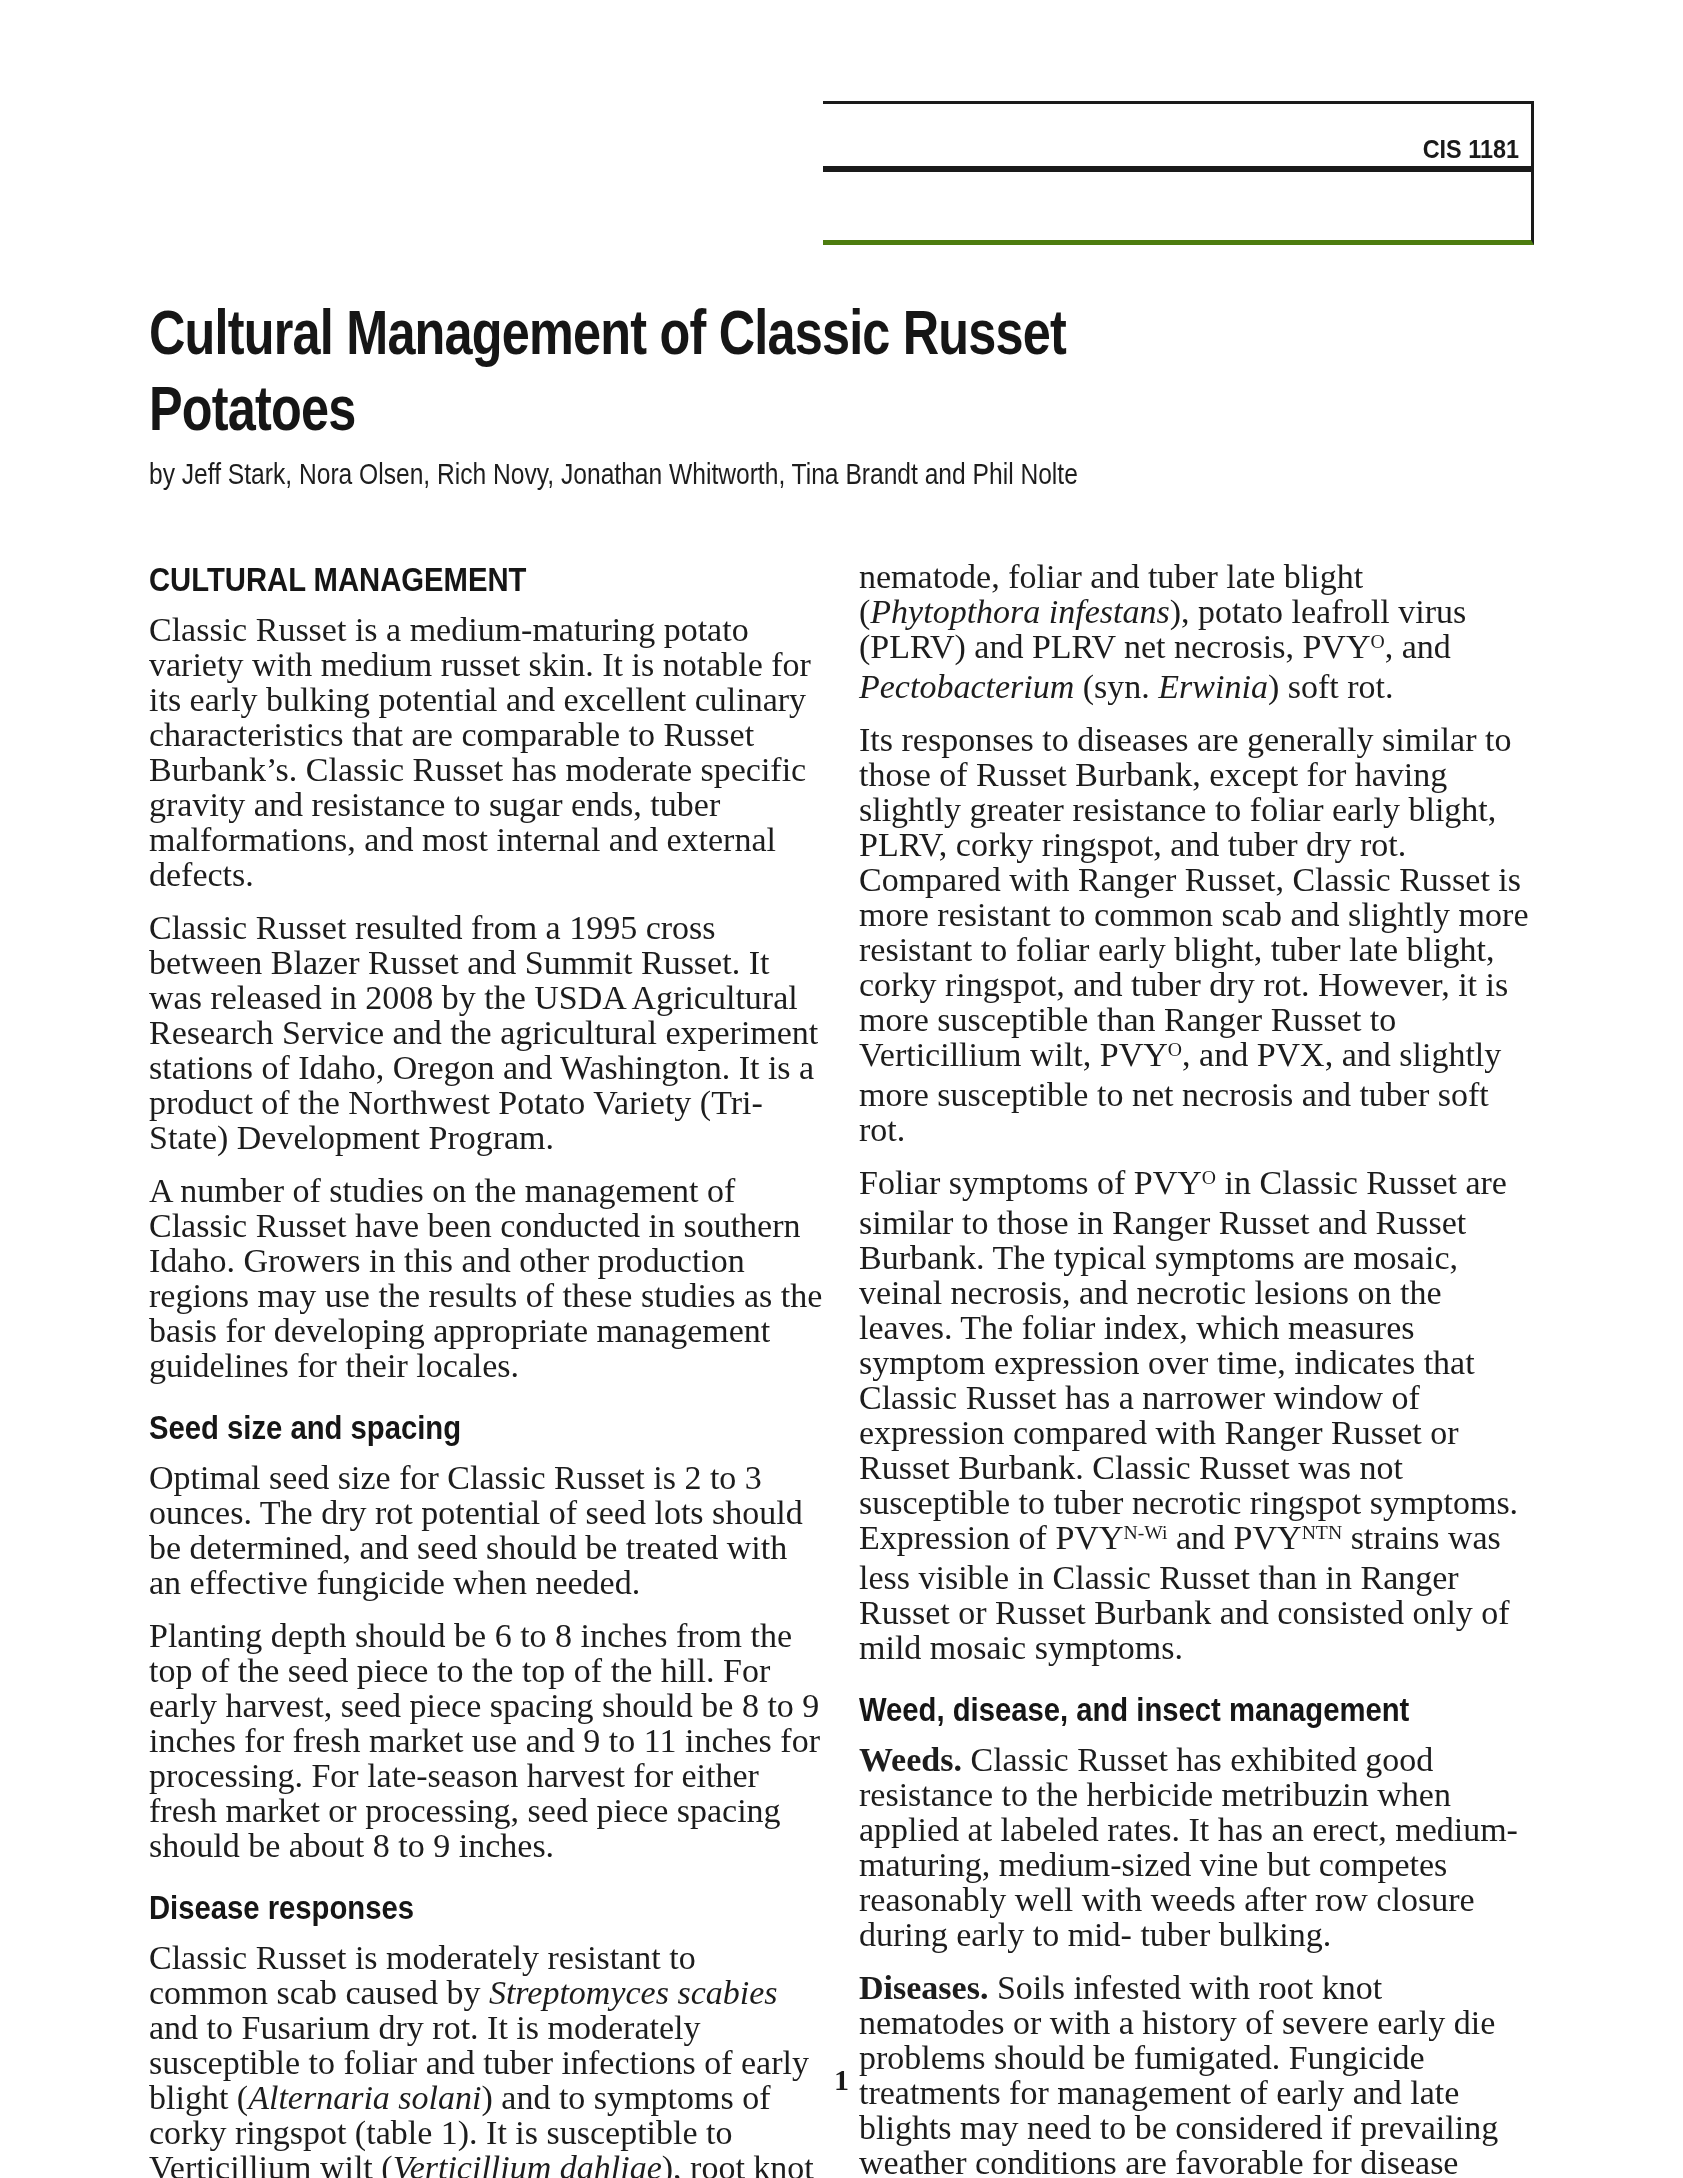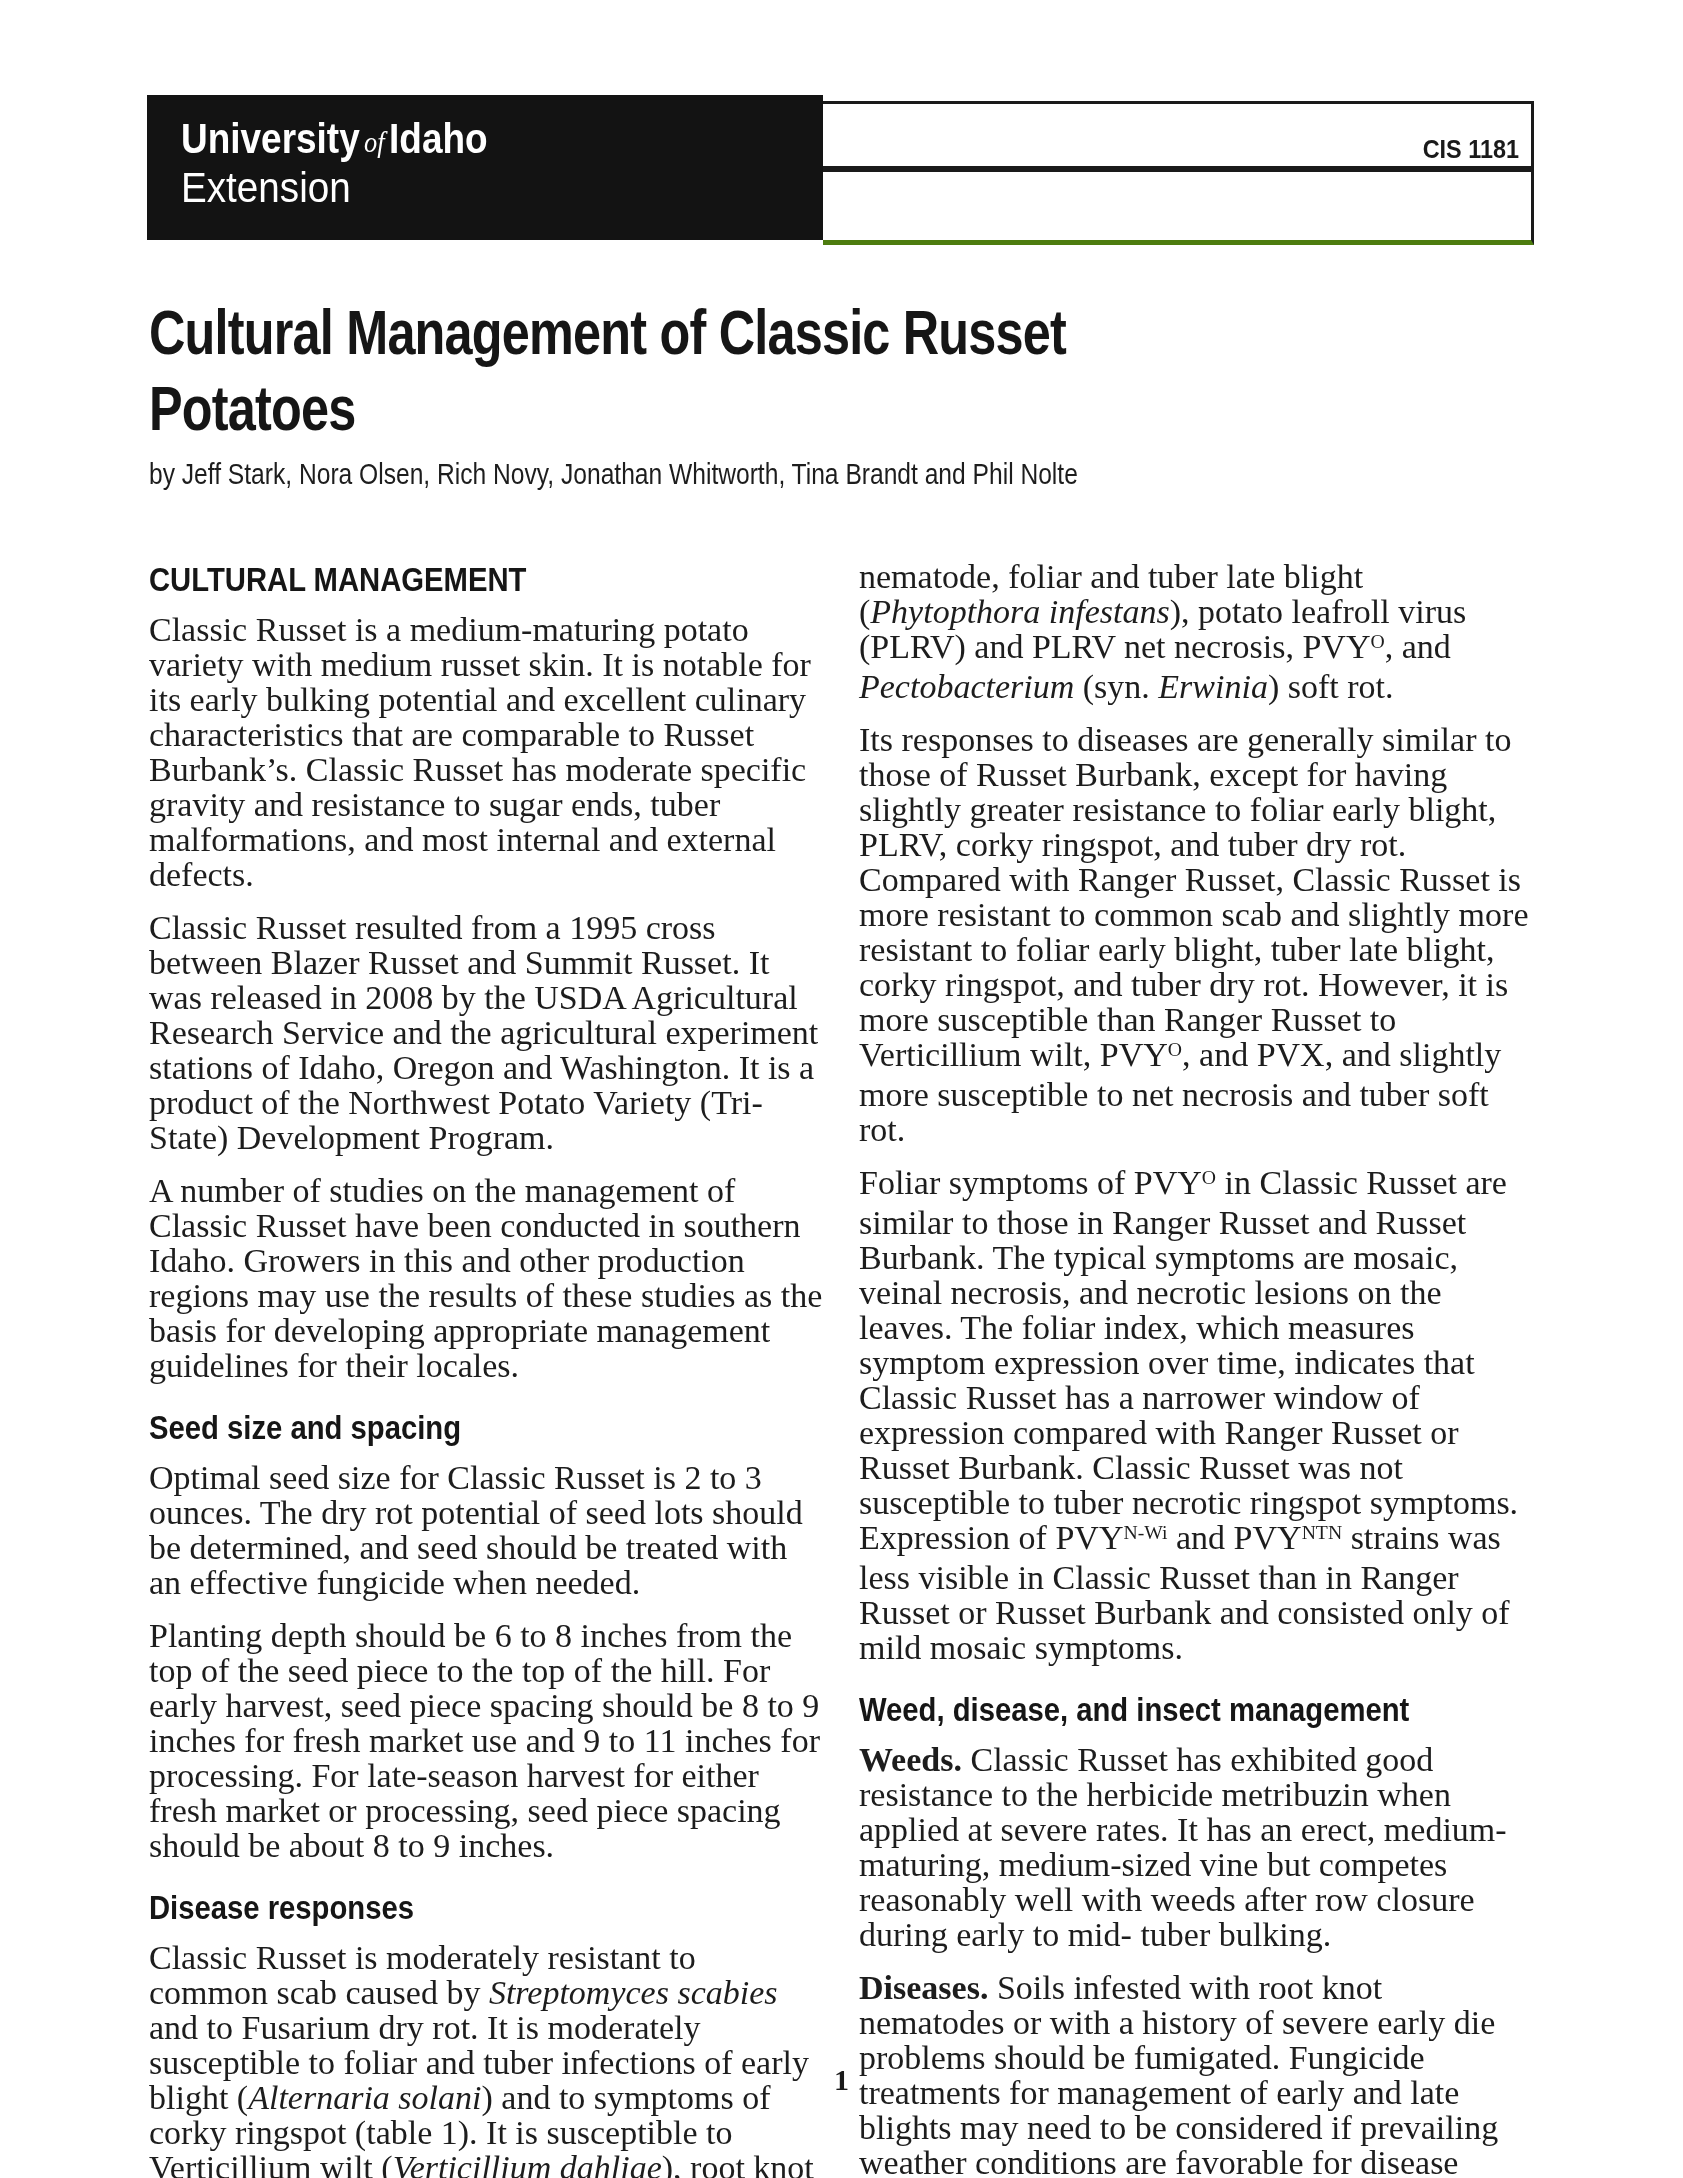--- a/index.html
+++ b/index.html
@@ -78,24 +78,20 @@
     position:absolute;left:0;top:2063px;width:1683px;text-align:center;
     font-family:"Liberation Serif", serif;font-weight:bold;font-size:30px;
     color:#1a1a1a;
   }
 </style>
 </head>
 <body>
 
 <div class="page">
 
-  <div class="logo-box">
-    <div class="logo-line1"><span>University</span><span class="logo-of">of</span><span>Idaho</span></div>
-    <div class="logo-line2">Extension</div>
-  </div>
 
   <div class="cis-box">
     <div class="cis-label">CIS 1181</div>
     <div class="cis-rule"></div>
   </div>
 
   <div class="doc-title">
     <div>Cultural Management of Classic Russet</div>
     <div>Potatoes</div>
   </div>
@@ -110,20 +106,20 @@
       <p class="body-para"><span>Optimal seed size for Classic Russet is 2 to 3 ounces. The dry rot potential of seed lots should be determined, and seed should be treated with an effective fungicide when needed.</span></p>
       <p class="body-para"><span>Planting depth should be 6 to 8 inches from the top of the seed piece to the top of the hill. For early harvest, seed piece spacing should be 8 to 9 inches for fresh market use and 9 to 11 inches for processing. For late-season harvest for either fresh market or processing, seed piece spacing should be about 8 to 9 inches.</span></p>
       <h3 class="col-heading">Disease responses</h3>
       <p class="body-para"><span>Classic Russet is moderately resistant to common scab caused by </span><span class="run-italic">Streptomyces scabies</span><span> and to Fusarium dry rot. It is moderately susceptible to foliar and tuber infections of early blight (</span><span class="run-italic">Alternaria solani</span><span>) and to symptoms of corky ringspot (table 1). It is susceptible to Verticillium wilt (</span><span class="run-italic">Verticillium dahliae</span><span>), root knot</span></p>
     </div>
   <div class="col col-right" id="col-right">
       <p class="body-para"><span>nematode, foliar and tuber late blight (</span><span class="run-italic">Phytopthora infestans</span><span>), potato leafroll virus (PLRV) and PLRV net necrosis, PVY</span><span class="run-sup">O</span><span>, and </span><span class="run-italic">Pectobacterium</span><span> (syn. </span><span class="run-italic">Erwinia</span><span>) soft rot.</span></p>
       <p class="body-para"><span>Its responses to diseases are generally similar to those of Russet Burbank, except for having slightly greater resistance to foliar early blight, PLRV, corky ringspot, and tuber dry rot. Compared with Ranger Russet, Classic Russet is more resistant to common scab and slightly more resistant to foliar early blight, tuber late blight, corky ringspot, and tuber dry rot. However, it is more susceptible than Ranger Russet to Verticillium wilt, PVY</span><span class="run-sup">O</span><span>, and PVX, and slightly more susceptible to net necrosis and tuber soft rot.</span></p>
       <p class="body-para"><span>Foliar symptoms of PVY</span><span class="run-sup">O</span><span> in Classic Russet are similar to those in Ranger Russet and Russet Burbank.  The typical symptoms are mosaic, veinal necrosis, and necrotic lesions on the leaves.  The foliar index, which measures symptom expression over time, indicates that Classic Russet has a narrower window of expression compared with Ranger Russet or Russet Burbank. Classic Russet was not susceptible to tuber necrotic ringspot symptoms.  Expression of PVY</span><span class="run-sup">N-Wi</span><span> and PVY</span><span class="run-sup">NTN</span><span> strains was less visible in Classic Russet than in Ranger Russet or Russet Burbank and consisted only of mild mosaic symptoms.</span></p>
       <h3 class="col-heading">Weed, disease, and insect management</h3>
-      <p class="body-para"><span class="run-bold">Weeds.</span><span> Classic Russet has exhibited good resistance to the herbicide metribuzin when applied at severe rates. It has an erect, medium-maturing, medium-sized vine but competes reasonably well with weeds after row closure during early to mid- tuber bulking.</span></p>
+      <p class="body-para"><span class="run-bold">Weeds.</span><span> Classic Russet has exhibited good resistance to the herbicide metribuzin when applied at labeled rates. It has an erect, medium-maturing, medium-sized vine but competes reasonably well with weeds after row closure during early to mid- tuber bulking.</span></p>
       <p class="body-para"><span class="run-bold">Diseases.</span><span> Soils infested with root knot nematodes or with a history of severe early die problems should be fumigated. Fungicide treatments for management of early and late blights may need to be considered if prevailing weather conditions are favorable for disease development. Application of an effective postharvest treatment may be needed if late blight or pink rot tuber</span></p>
     </div>
 
   <div class="page-number">1</div>
 
 </div>
 
 
 </body></html>

